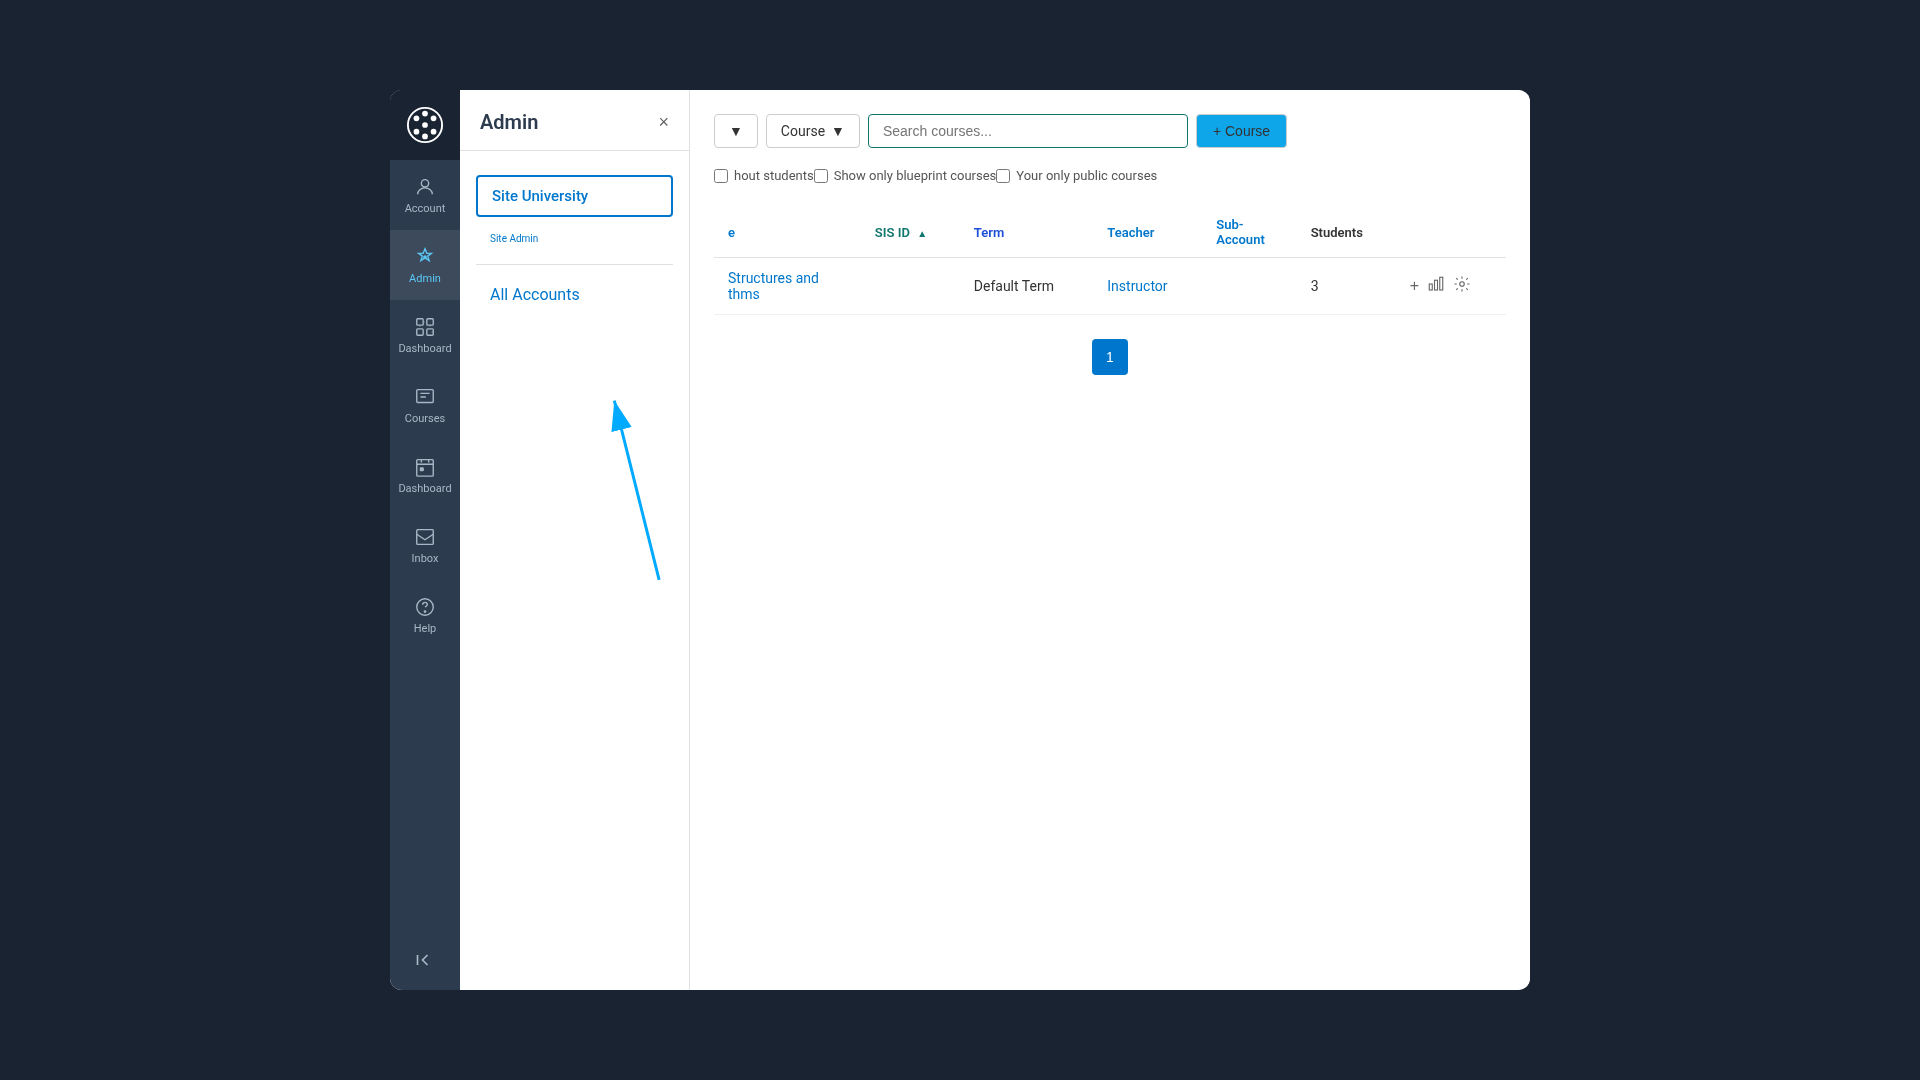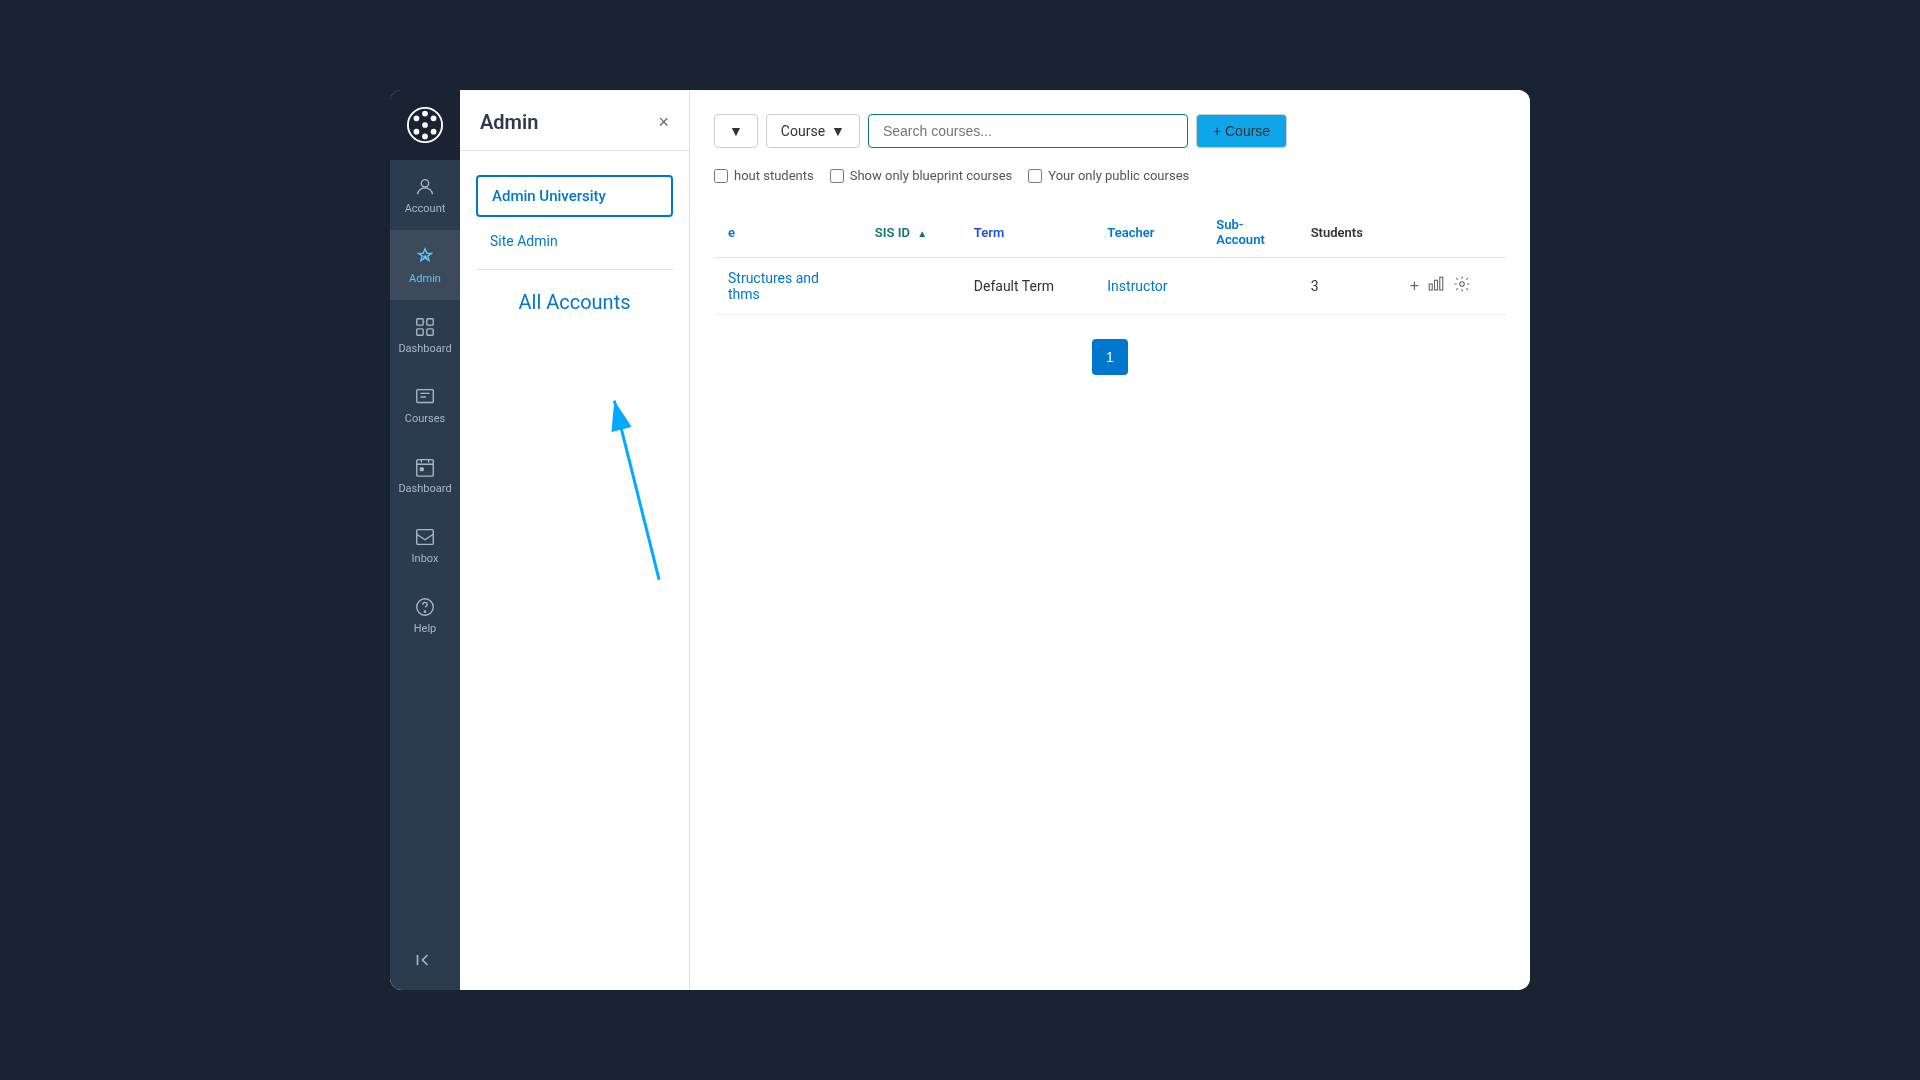--- a/index.html
+++ b/index.html
@@ -135,36 +135,35 @@
       border-radius: 4px;
       color: #0077cc;
       font-size: 15px;
       font-weight: 500;
       cursor: pointer;
     }
 
     .admin-site-admin {
       padding: 8px 30px;
       color: #0077cc;
-      font-size: 14px;
+      font-size: 10px;
       cursor: pointer;
     }
 
     .admin-divider {
       border: none;
       border-top: 1px solid #e0e0e0;
       margin: 12px 16px;
     }
 
     .admin-all-accounts {
       padding: 8px 30px;
       color: #0077cc;
-      font-size: 20px;
-      cursor: pointer;
-      text-align: center;
+      font-size: 16px;
+      cursor: pointer;
     }
 
     
     .arrow-annotation {
       position: absolute;
       top: 0;
       left: 0;
       width: 100%;
       height: 100%;
       pointer-events: none;
@@ -223,21 +222,20 @@
       padding: 8px 16px;
       cursor: pointer;
       font-size: 14px;
       color: #333;
       font-weight: 500;
     }
 
     .filter-row {
       display: flex;
       align-items: center;
-      gap: 16px;
       margin-bottom: 24px;
       font-size: 13px;
       color: #555;
     }
 
     .filter-checkbox {
       display: flex;
       align-items: center;
       gap: 6px;
     }
@@ -418,21 +416,21 @@
       </svg>
     </div>
   </div>
 
   <div class="admin-panel">
     <div class="admin-panel-header">
       <span class="admin-panel-title">Admin</span>
       <button class="admin-close-btn">×</button>
     </div>
     <div class="admin-panel-content">
-      <div class="admin-your-university">Admin University</div>
+      <div class="admin-your-university">Site University</div>
       <div class="admin-site-admin">Site Admin</div>
       <hr class="admin-divider">
       <div class="admin-all-accounts">All Accounts</div>
     </div>
 
     <svg class="arrow-annotation" viewBox="0 0 230 600" xmlns="http://www.w3.org/2000/svg">
 
       <defs>
         <marker id="arrowhead" markerWidth="10" markerHeight="7" refX="10" refY="3.5" orient="auto">
           <polygon points="0 0, 10 3.5, 0 7" fill="#00aaff"></polygon>

